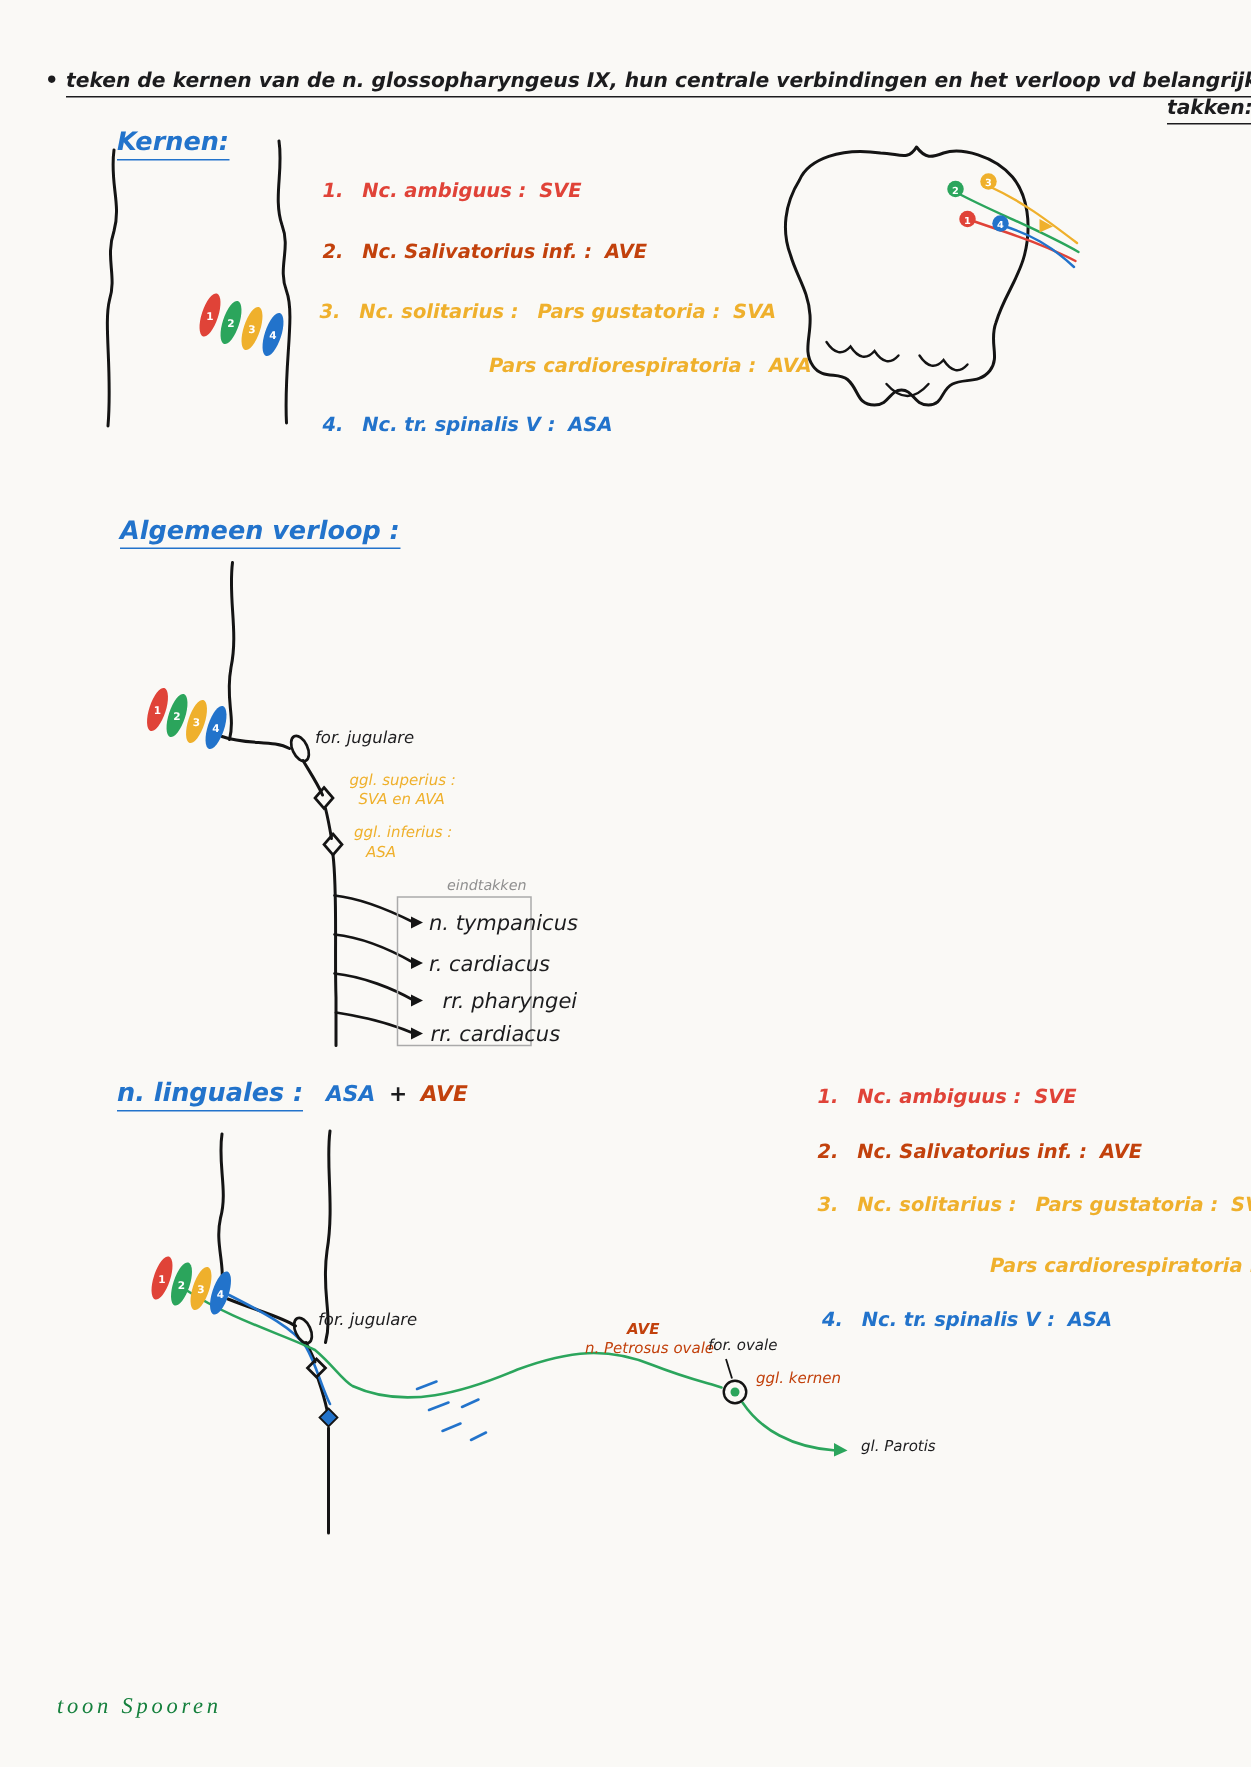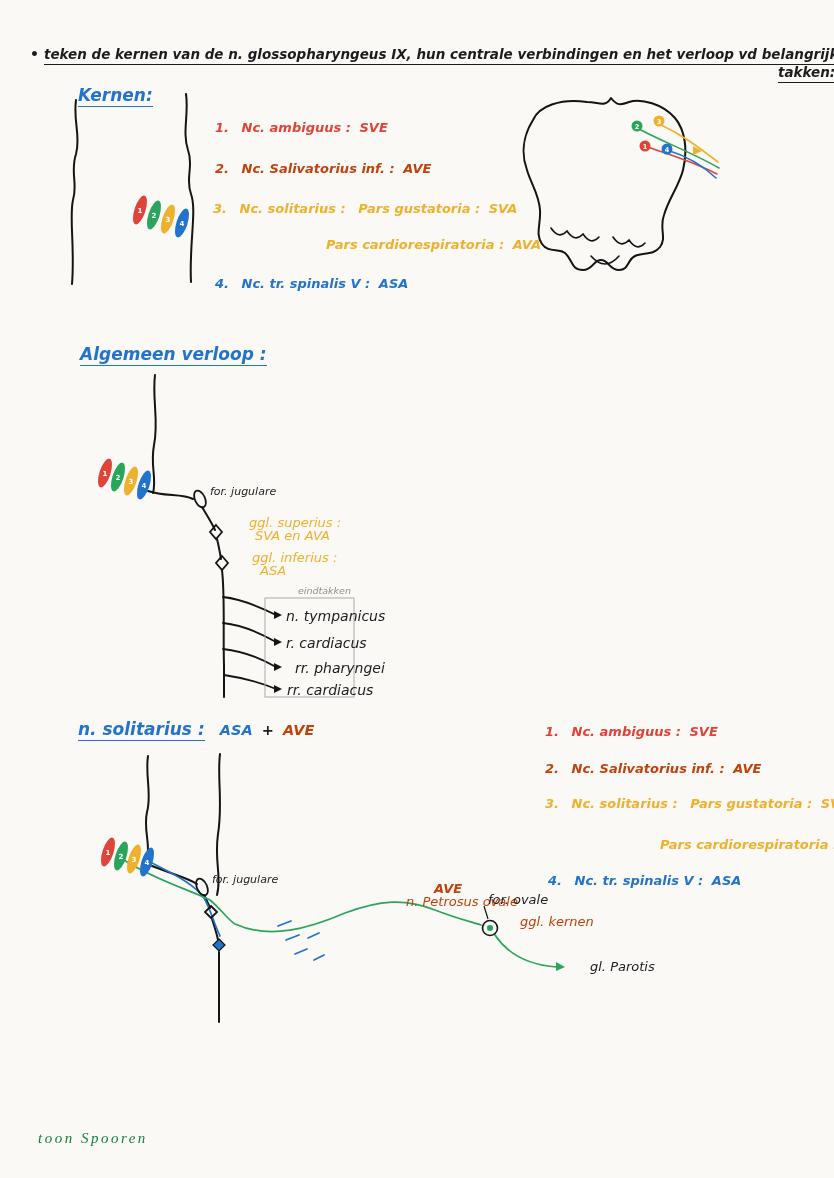--- a/index.html
+++ b/index.html
@@ -19,21 +19,21 @@
     border-bottom:1.6px solid #1c1c1e;padding-bottom:2px;
   }
   .sec-head{
     font-size:17px;font-weight:bold;font-style:italic;color:#2273cb;
     border-bottom:1.7px solid #2273cb;padding-bottom:1px;display:inline-block;
   }
   .nuc-item{font-size:13px;font-weight:bold;font-style:italic;white-space:nowrap;}
   .nuc-item .num{margin-right:8px;}
   .nuc-item .tag{margin-left:4px;}
   .sk-label{font-size:11px;font-style:italic;white-space:nowrap;}
-  .sk-label.small{font-size:13px;margin-left:16px;}
+  .sk-label.small{font-size:10px;}
   .sk-label.tiny{font-size:9.5px;color:#8f8f8f;}
   .branch-label{font-size:14px;font-style:italic;white-space:nowrap;color:#1c1c1e;}
   .tymp-head-row{white-space:nowrap;}
   .tymp-fibers{font-size:14.5px;font-weight:bold;font-style:italic;margin-left:10px;}
   .signature{font-size:15px;letter-spacing:2.5px;color:#15803d;font-style:italic;font-family:Liberation Serif, serif;}
   svg{display:block;}
   svg text{font-family:"DejaVu Sans",sans-serif;}
   .svgnum{font-weight:bold;}
 </style>
 </head>
@@ -160,21 +160,21 @@
     <div class="abs sk-label small c-yellow" style="left:176px;top:185px;">ggl. inferius :</div>
     <div class="abs sk-label small c-yellow" style="left:184px;top:198px;">ASA</div>
     <div class="abs sk-label tiny" style="left:238px;top:220px;">eindtakken</div>
     <div class="abs branch-label" style="left:226px;top:243px;">n. tympanicus</div>
     <div class="abs branch-label" style="left:226px;top:270px;">r. cardiacus</div>
     <div class="abs branch-label" style="left:235px;top:295px;">rr. pharyngei</div>
     <div class="abs branch-label" style="left:227px;top:317px;">rr. cardiacus</div>
   </div>
 
   <div class="abs tymp-head-row" style="left:78px;top:719px;">
-    <span class="sec-head">n. solitarius :</span>
+    <span class="sec-head">n. linguales :</span>
     <span class="tymp-fibers c-blue">ASA</span>
     <span class="tymp-fibers" style="margin-left:4px;color:#1c1c1e;">+</span>
     <span class="tymp-fibers c-green" style="margin-left:4px;">AVE</span>
   </div>
 
   <div class="abs nuc-item c-red" style="left:545px;top:724px;">
     <span class="num">1.</span>
     <span>Nc. ambiguus :</span>
     <span class="tag">SVE</span>
   </div>

